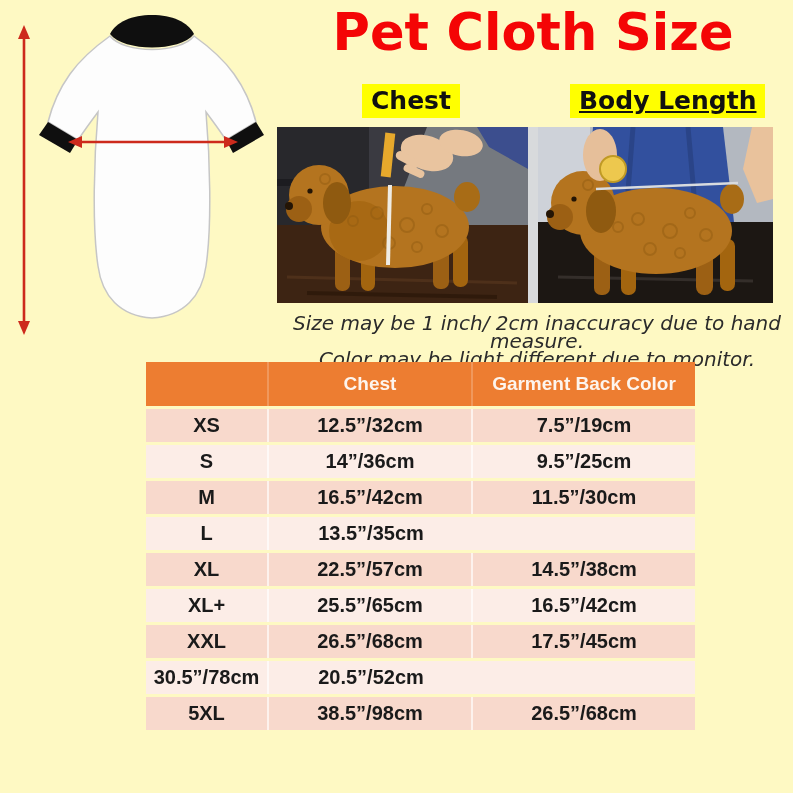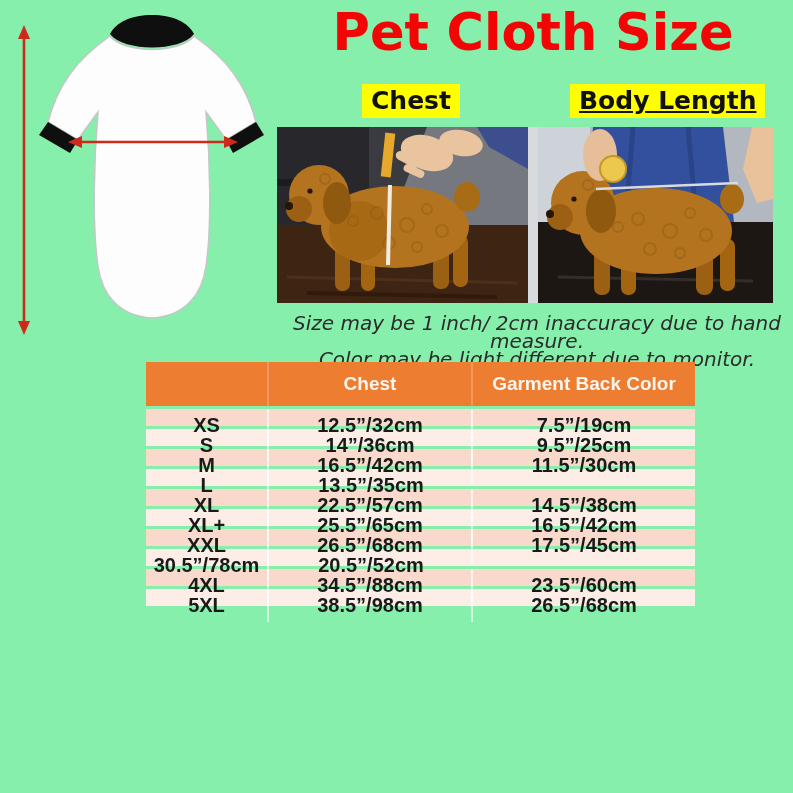--- a/index.html
+++ b/index.html
@@ -1,18 +1,18 @@
 <!DOCTYPE html>
 <html><head>
 <meta charset="utf-8">
 <style>
   * { margin:0; padding:0; box-sizing:border-box; }
   html,body { background:#ffffff; }
   #stage {
-    position:relative; width:793px; height:793px; background:#86efac;
+    position:relative; width:793px; height:793px; background:#fef9c3;
     font-family:"Liberation Sans", sans-serif; overflow:hidden;
   }
 
   
   .title {
     position:absolute; left:276px; top:2px; width:514px; height:64px;
     font-family:"DejaVu Sans", sans-serif;
     font-weight:bold; font-size:51px; line-height:62px; color:#f40505;
     text-align:center; letter-spacing:0px; white-space:nowrap;
   }
@@ -51,21 +51,21 @@
     display:grid; grid-template-columns:123px 204px 222px;
     background:#ED7D31; height:44px; margin-bottom:3px;
   }
   .t-header .cell {
     color:#fdf5ee; font-weight:bold; font-size:19px; line-height:44px;
     text-align:center; border-right:2px solid #f0985c;
   }
   .t-header .cell:last-child { border-right:none; }
   .t-row {
     display:grid; grid-template-columns:123px 204px 222px;
-    height:17px; margin-bottom:3px;
+    height:33px; margin-bottom:3px;
   }
   .t-row:nth-child(odd)  { background:#F8D9CC; }
   .t-row:nth-child(even) { background:#FCEDE7; }
   .t-row .cell {
     color:#1a1a1a; font-weight:bold; font-size:20px; line-height:33px;
     text-align:center; border-right:2px solid rgba(255,255,255,0.65);
   }
   .t-row .cell:last-child { border-right:none; }
 </style>
 </head>
@@ -240,25 +240,20 @@
       <div class="t-row">
         <div class="cell">XXL</div>
         <div class="cell">26.5”/68cm</div>
         <div class="cell">17.5”/45cm</div>
       </div>
       <div class="t-row">
         <div class="cell">30.5”/78cm</div>
         <div class="cell">20.5”/52cm</div>
       </div>
       <div class="t-row">
-        <div class="cell">4XL</div>
-        <div class="cell">34.5”/88cm</div>
-        <div class="cell">23.5”/60cm</div>
-      </div>
-      <div class="t-row">
         <div class="cell">5XL</div>
         <div class="cell">38.5”/98cm</div>
         <div class="cell">26.5”/68cm</div>
       </div>
     </div>
   </div>
 
 </div>
 
 </body></html>

